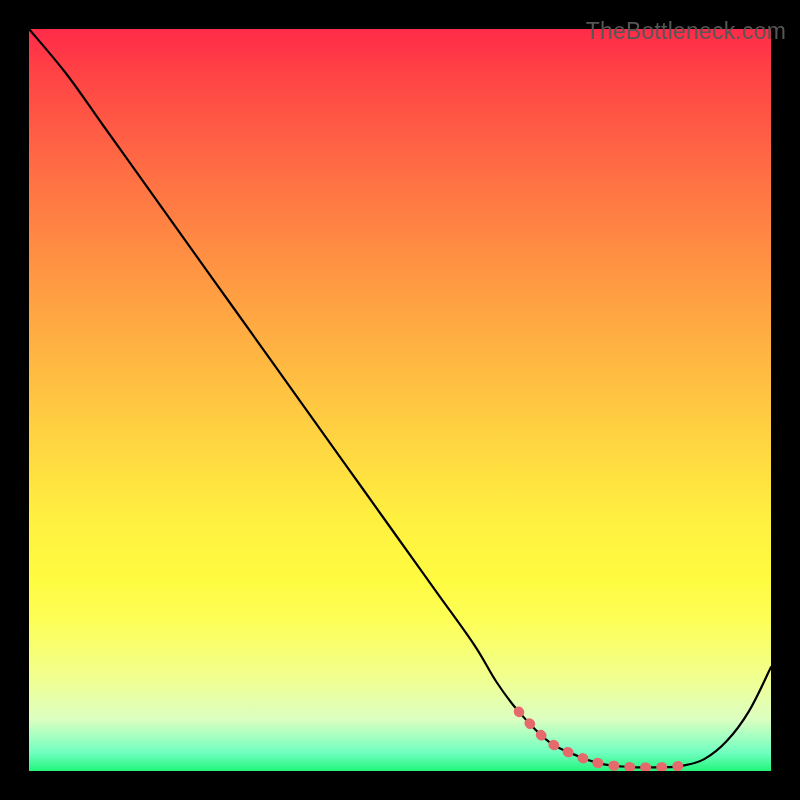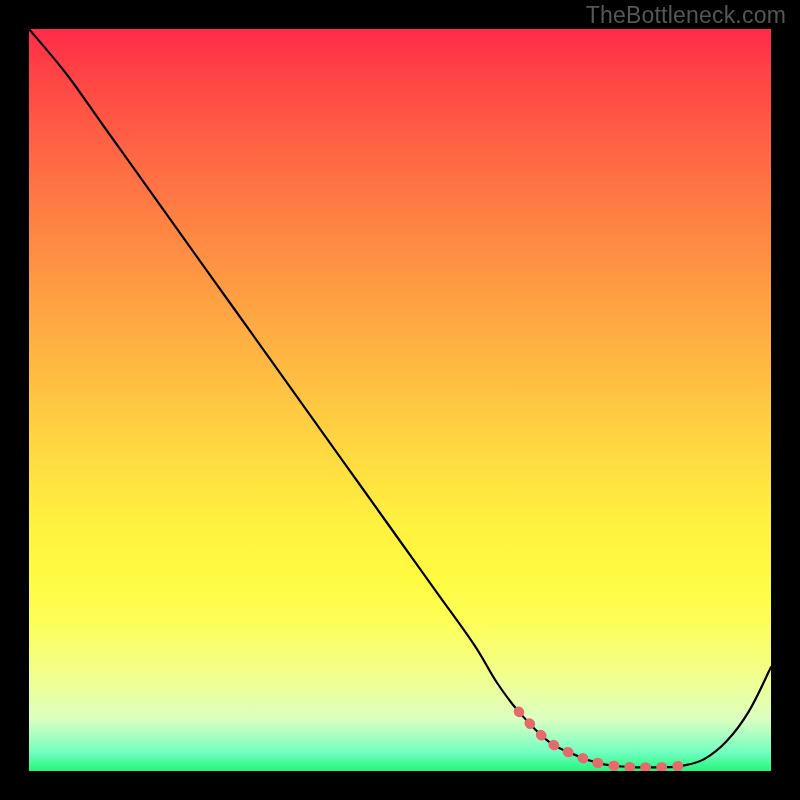--- a/index.html
+++ b/index.html
@@ -11,21 +11,21 @@
     overflow: hidden;
   }
   .frame {
     position: relative;
     width: 800px;
     height: 800px;
     background: #000;
   }
   .watermark {
     position: absolute;
-    top: 2px;
+    top: 18px;
     right: 14px;
     font-family: Arial, Helvetica, sans-serif;
     font-size: 23px;
     font-weight: 400;
     color: #565656;
     letter-spacing: 0.2px;
     z-index: 5;
   }
   .plot {
     position: absolute;

